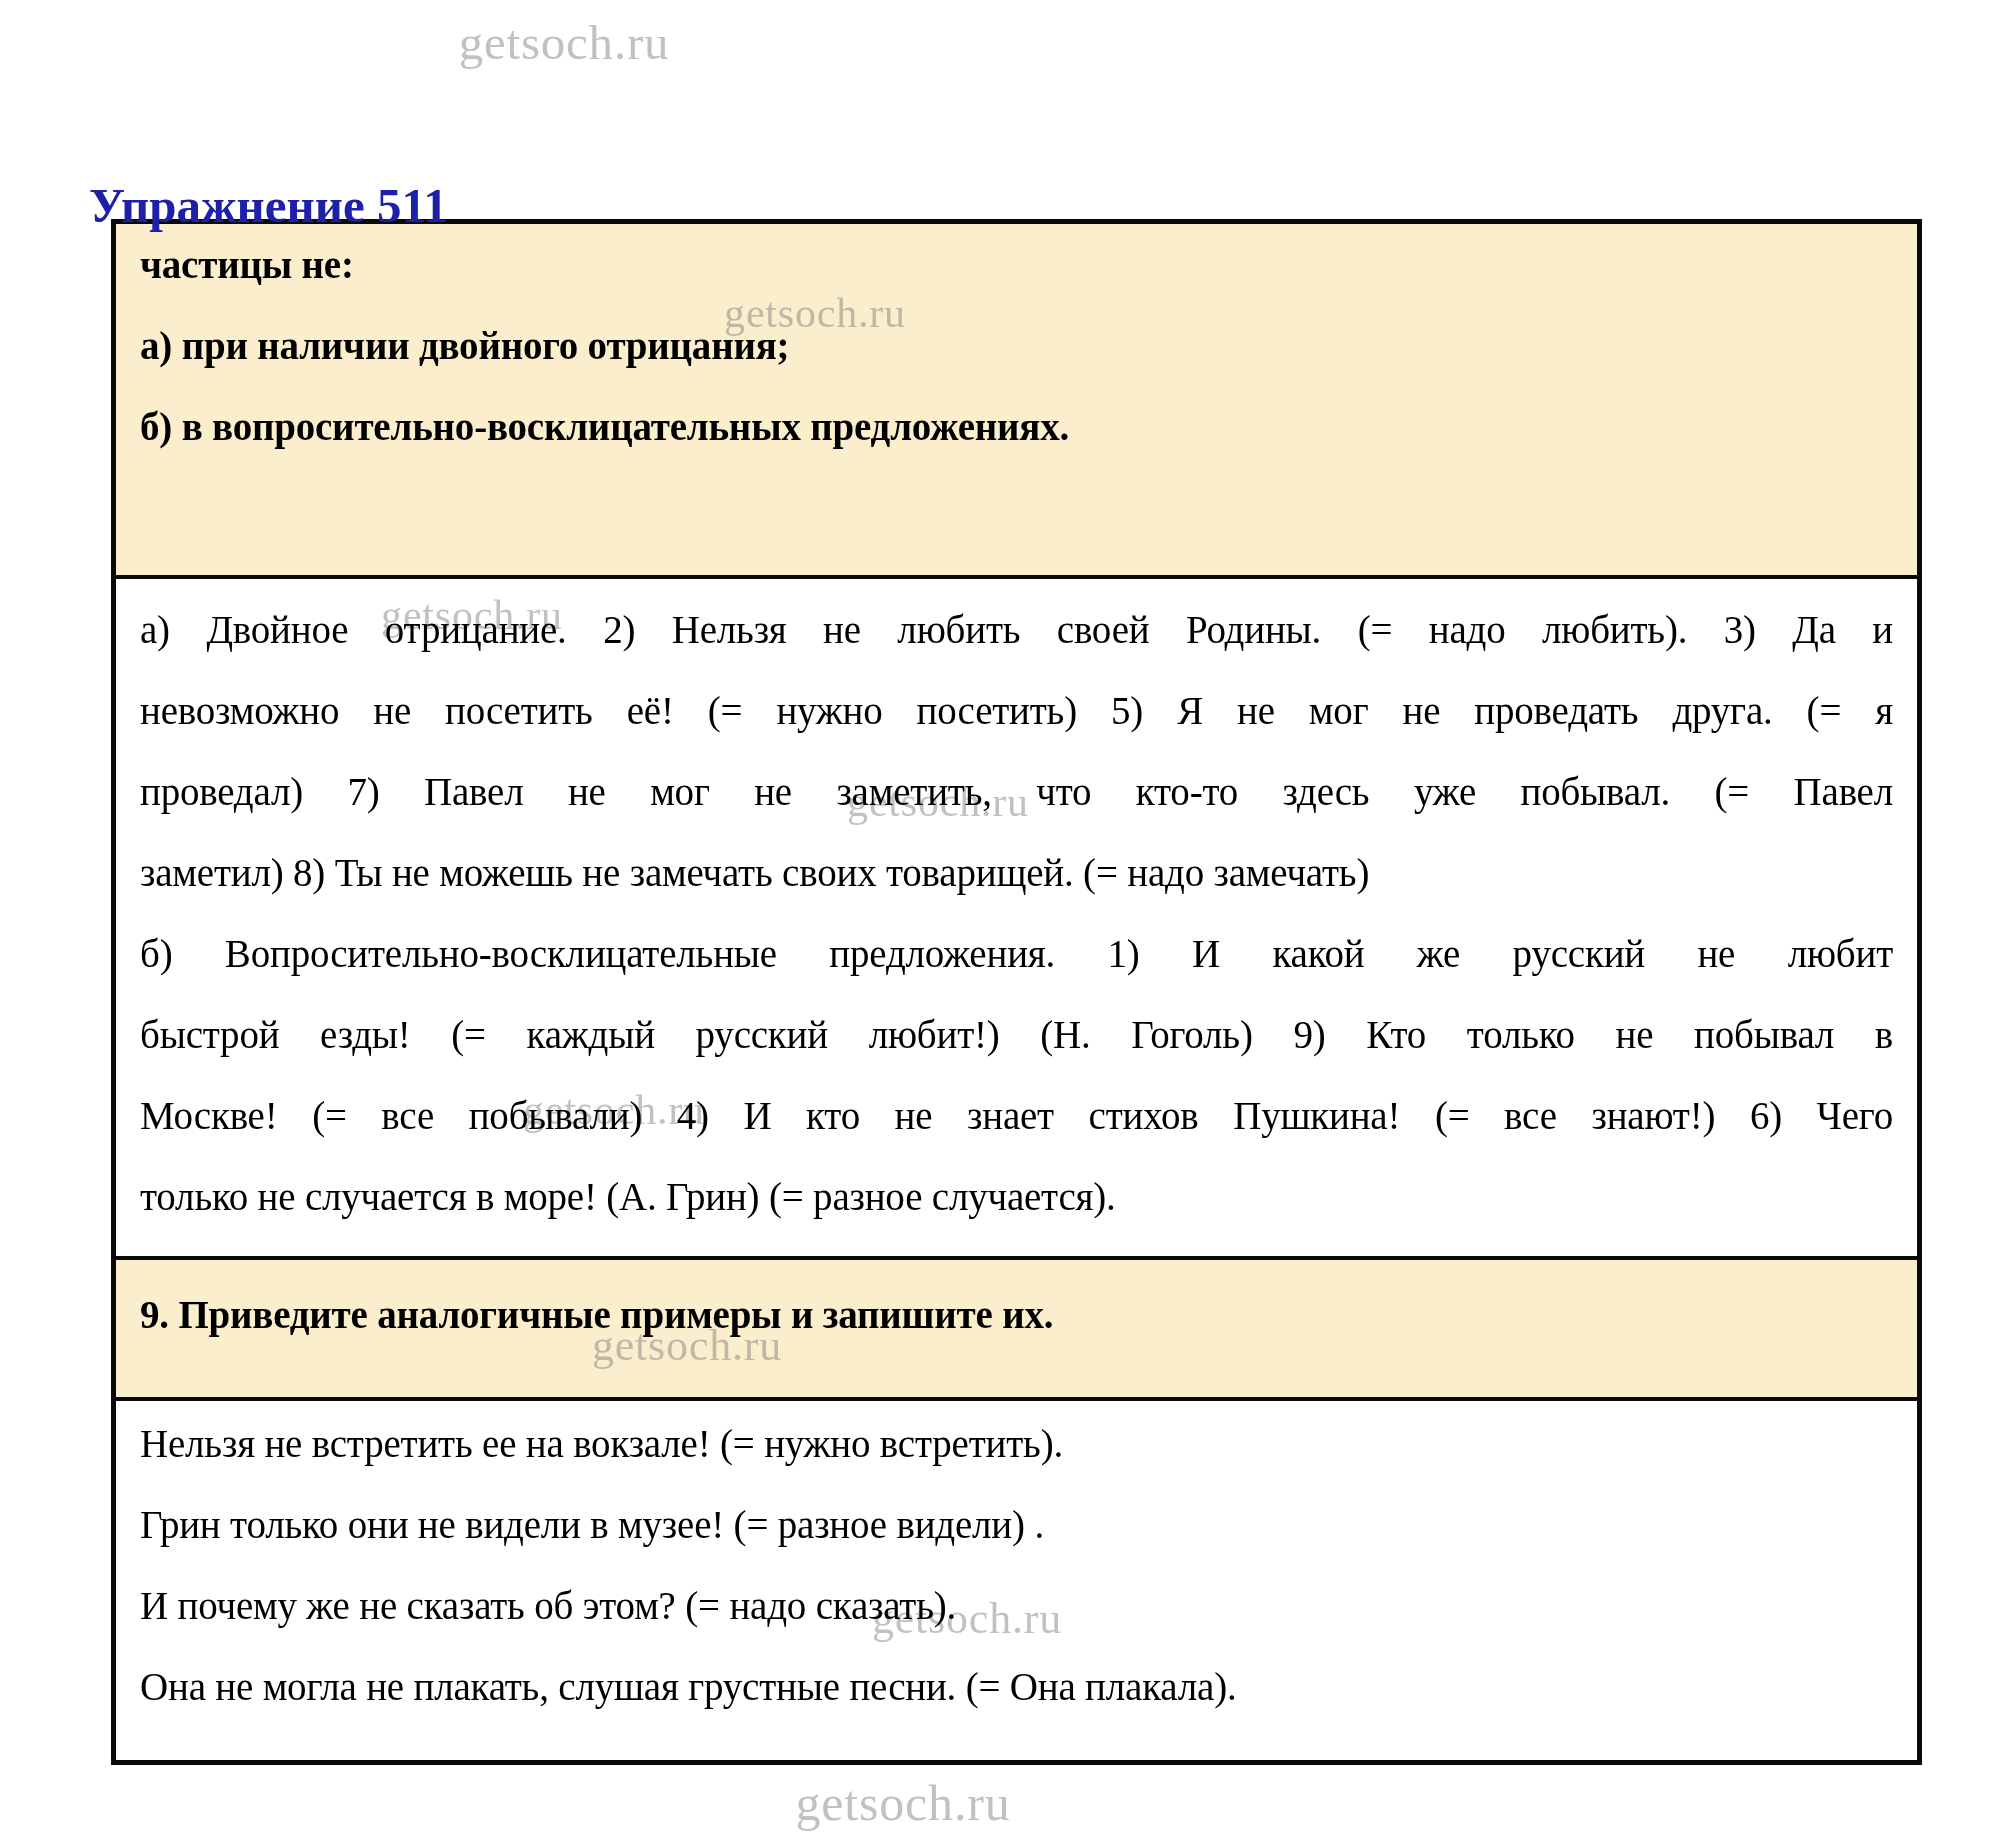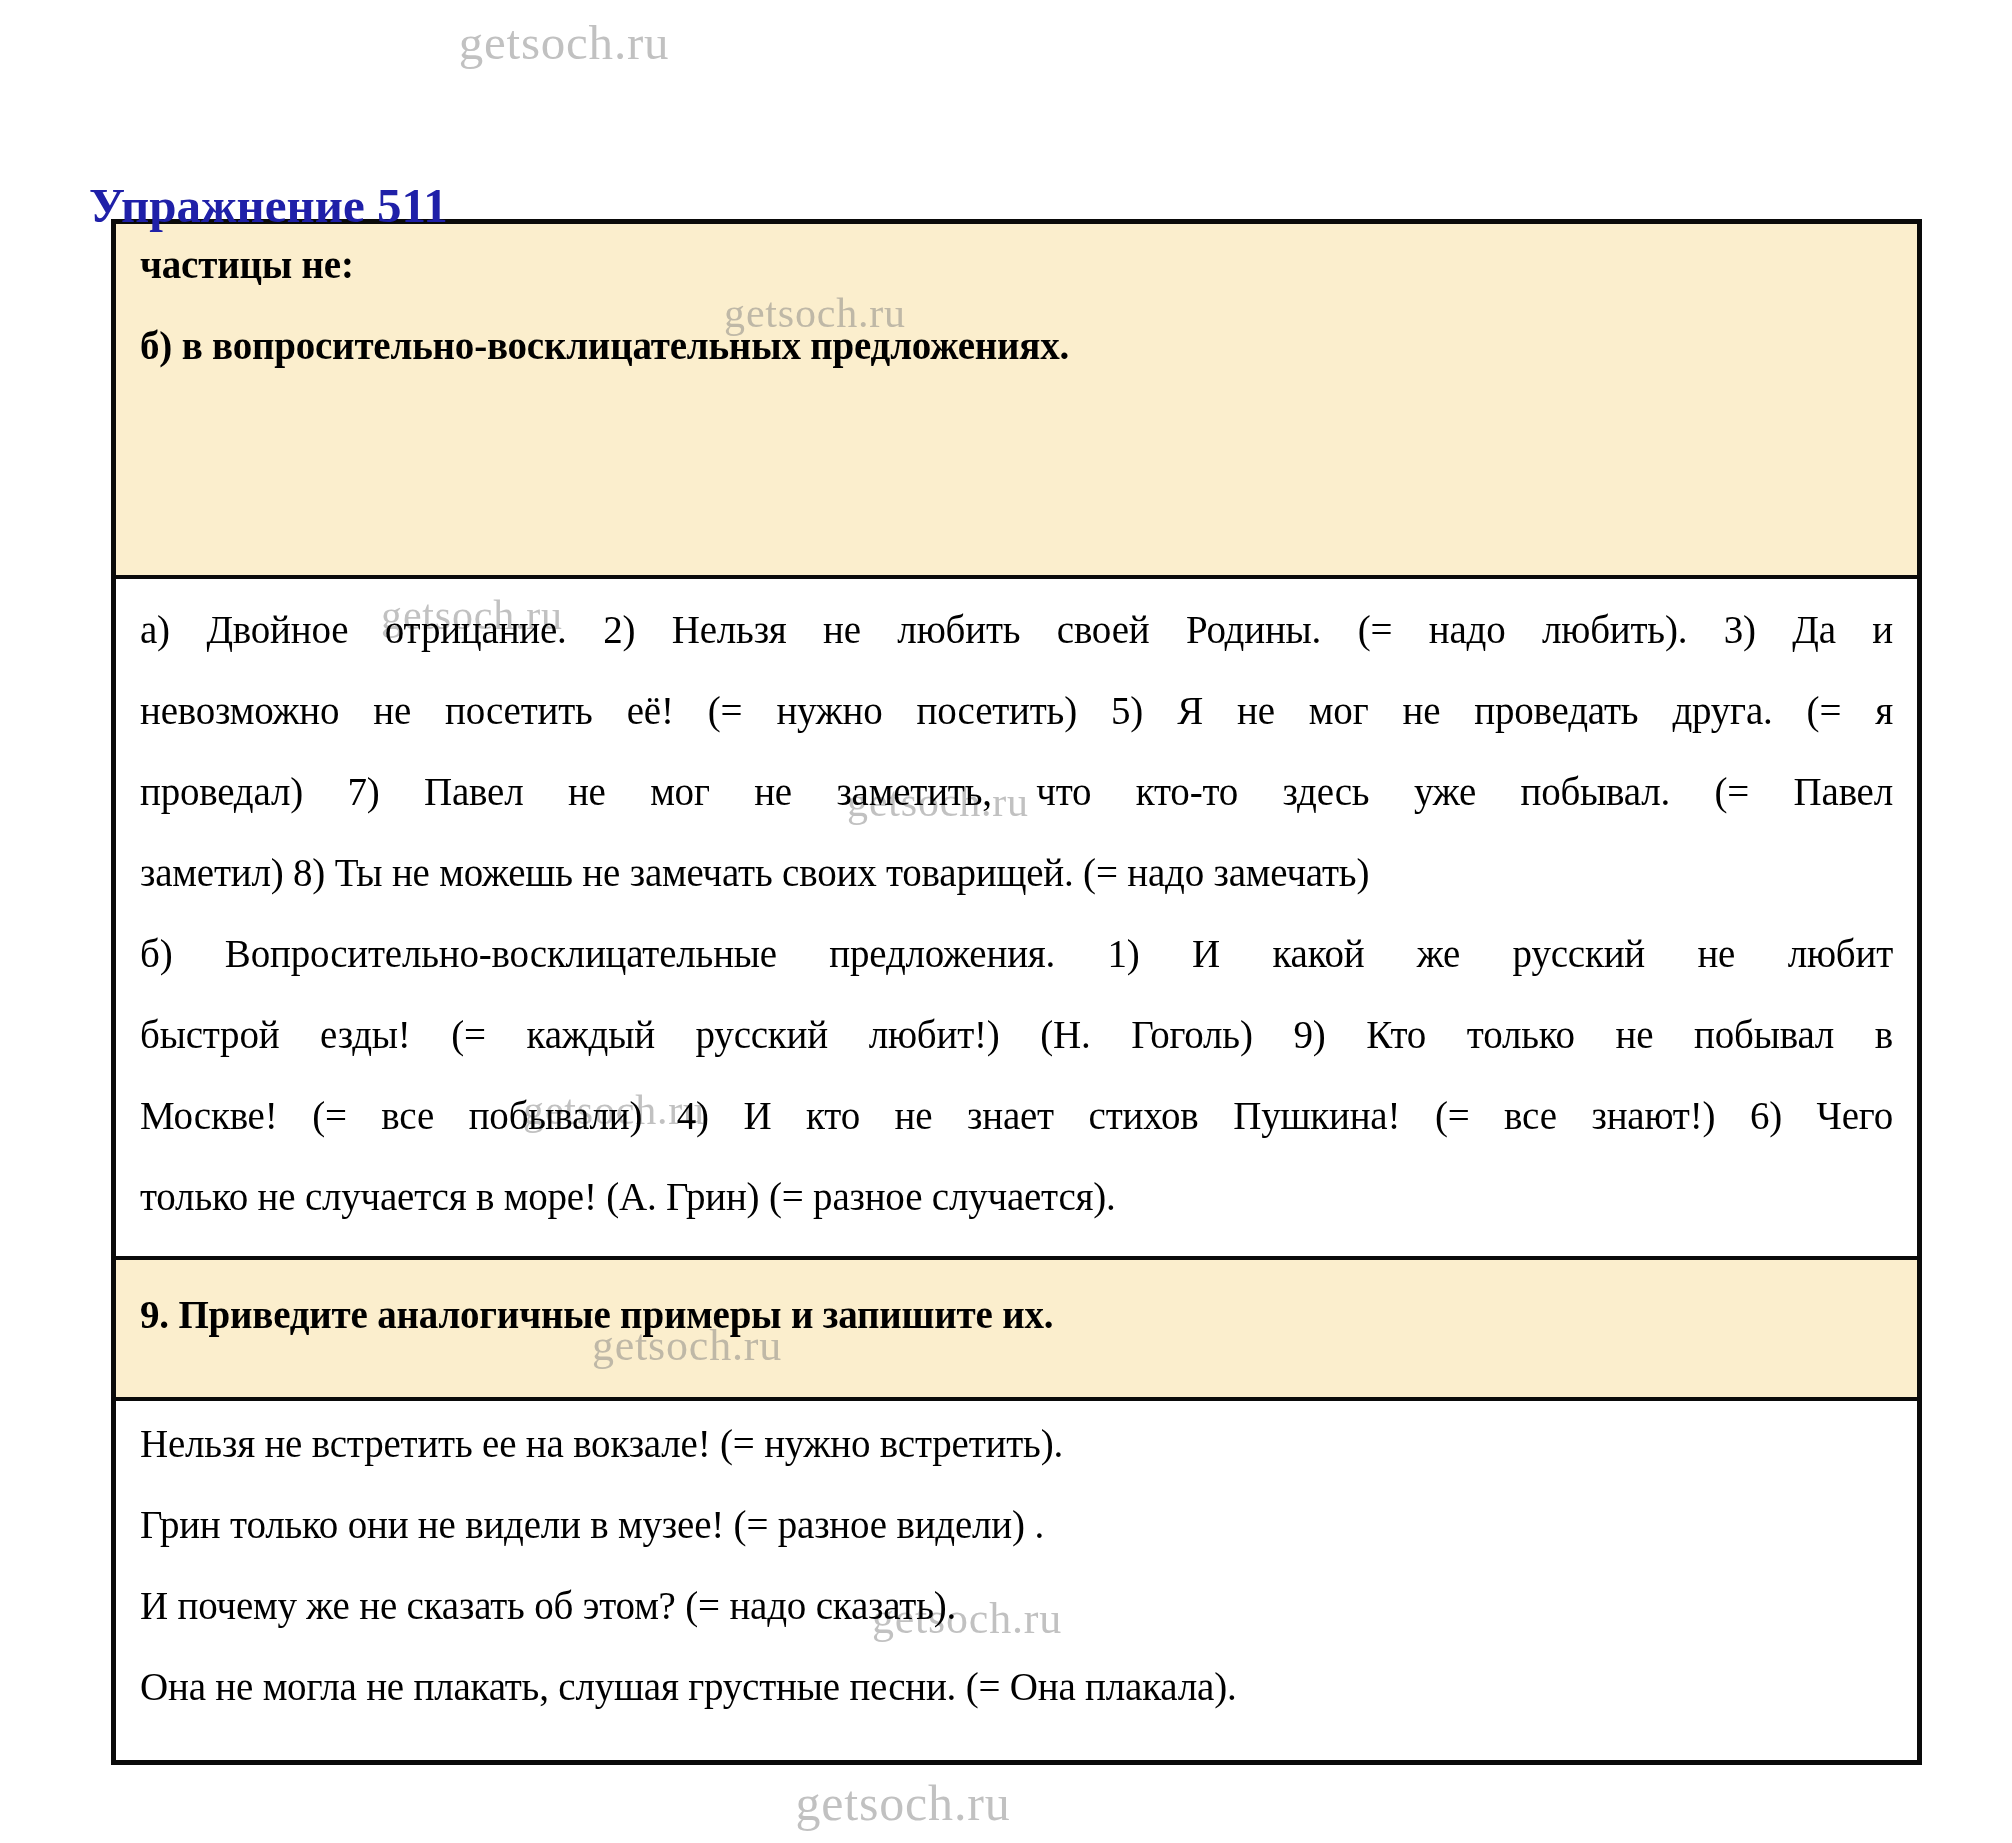--- a/index.html
+++ b/index.html
@@ -97,20 +97,21 @@
 
   <div class="watermark wm-top">getsoch.ru</div>
 
   <div class="page-title">Упражнение 511</div>
 
   <div class="box">
 
     <div class="row row-task1 bold">
       <div class="watermark wm-a">getsoch.ru</div>
       <div class="line">частицы не:</div>
+      <div class="line">а) при наличии двойного отрицания;</div>
       <div class="line">б) в вопросительно-восклицательных предложениях.</div>
     </div>
 
     <div class="row row-answer1">
       <div class="watermark wm-b">getsoch.ru</div>
       <div class="watermark wm-c">getsoch.ru</div>
       <div class="watermark wm-d">getsoch.ru</div>
       <div class="line just">а) Двойное отрицание. 2) Нельзя не любить своей Родины. (= надо любить). 3) Да и</div>
       <div class="line just">невозможно не посетить её! (= нужно посетить) 5) Я не мог не проведать друга. (= я</div>
       <div class="line just">проведал) 7) Павел не мог не заметить, что кто-то здесь уже побывал. (= Павел</div>

